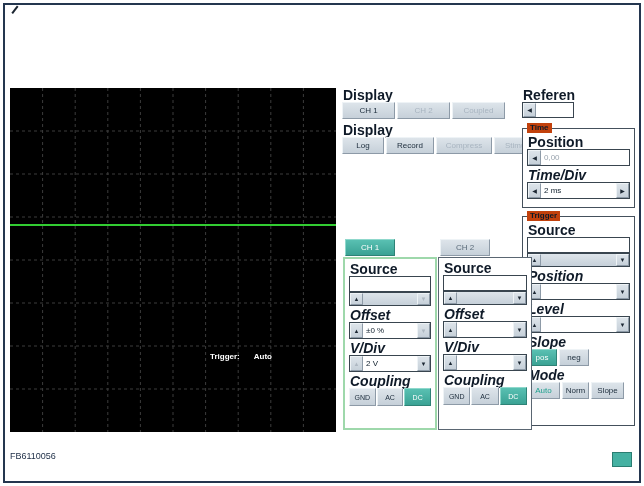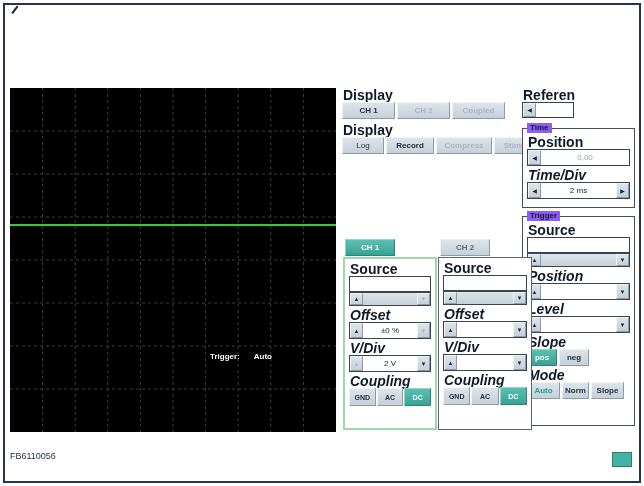--- a/index.html
+++ b/index.html
@@ -9,45 +9,45 @@
   
   #scope{left:5px;top:83px;width:326px;height:344px;background:#000;}
   #trig-readout{position:absolute;left:200px;top:264px;width:120px;display:flex;gap:14px;
     color:#fff;font-size:8px;font-weight:bold;}
   
   .lbl{font-size:14px;font-weight:bold;color:#0f1a28;margin:3px 0 2px 1px;line-height:9px;}
   
   .btn{box-sizing:border-box;height:17px;display:flex;align-items:center;justify-content:center;
     background:linear-gradient(#dde4ea,#c6d0d9);border:1px solid #8d9aa7;
     border-top-color:#eef3f6;border-left-color:#eef3f6;
-    font-size:8px;font-weight:bold;color:#20303f;cursor:pointer;}
+    font-size:8px;font-weight:normal;color:#20303f;cursor:pointer;}
   .btn.dim{color:#a8b4c0;}
   .btn.plain{font-weight:normal;}
   .btn.active{background:linear-gradient(#59c0b2,#3aa294);color:#fff;
     border-color:#2e8276;border-top-color:#8fd8cc;border-left-color:#8fd8cc;}
   .btn.tealtxt{color:#1fa08e;}
   .btnrow{display:flex;gap:2px;}
   
   .ctl{box-sizing:border-box;display:flex;height:17px;border:1px solid #39454f;background:#fff;}
   .spin-btn{box-sizing:border-box;width:13px;display:flex;align-items:center;justify-content:center;
     background:linear-gradient(#dde4ea,#c6d0d9);border:1px solid #8d9aa7;
     border-top-color:#eef3f6;border-left-color:#eef3f6;cursor:pointer;}
   .ico{font-size:6px;color:#1c2733;line-height:6px;}
   .ico.dim{color:#aeb8c2;}
-  .val{flex:1;font-size:8px;color:#10202e;text-align:center;padding:0 3px;line-height:15px;
+  .val{flex:1;font-size:8px;color:#10202e;text-align:left;padding:0 3px;line-height:15px;
     overflow:hidden;white-space:nowrap;}
   .val.dim{color:#9aa4ae;}
   .mid{flex:1;background:linear-gradient(#dde4ea,#c6d0d9);}
   .tbox{box-sizing:border-box;width:100%;height:16px;border:1px solid #39454f;background:#fff;
     font-size:8px;padding:0 2px;display:block;}
   .updown{height:14px;}
   
   .fs{box-sizing:border-box;position:absolute;border:1px solid #44505c;background:#fff;
     padding:6px 4px 4px 4px;}
-  .fs-lab{position:absolute;top:-6px;left:4px;background:#8b5cf6;padding:0 3px;
+  .fs-lab{position:absolute;top:-6px;left:4px;background:#c2410c;padding:0 3px;
     font-size:8px;font-weight:bold;color:#0f1a28;line-height:10px;}
   
   .chpanel{box-sizing:border-box;position:absolute;background:#fff;padding:3px 4px;}
   #ch1-panel{left:338px;top:252px;width:94px;height:173px;border:2px solid #9ed8ab;}
   #ch2-panel{left:433px;top:252px;width:94px;height:173px;border:1px solid #5a6672;}
   .chead{position:absolute;width:50px;}
   #ch1-head{left:340px;top:234px;}
   #ch2-head{left:435px;top:234px;}
   #ch2-head .btn{color:#5b6b7a;}
   

